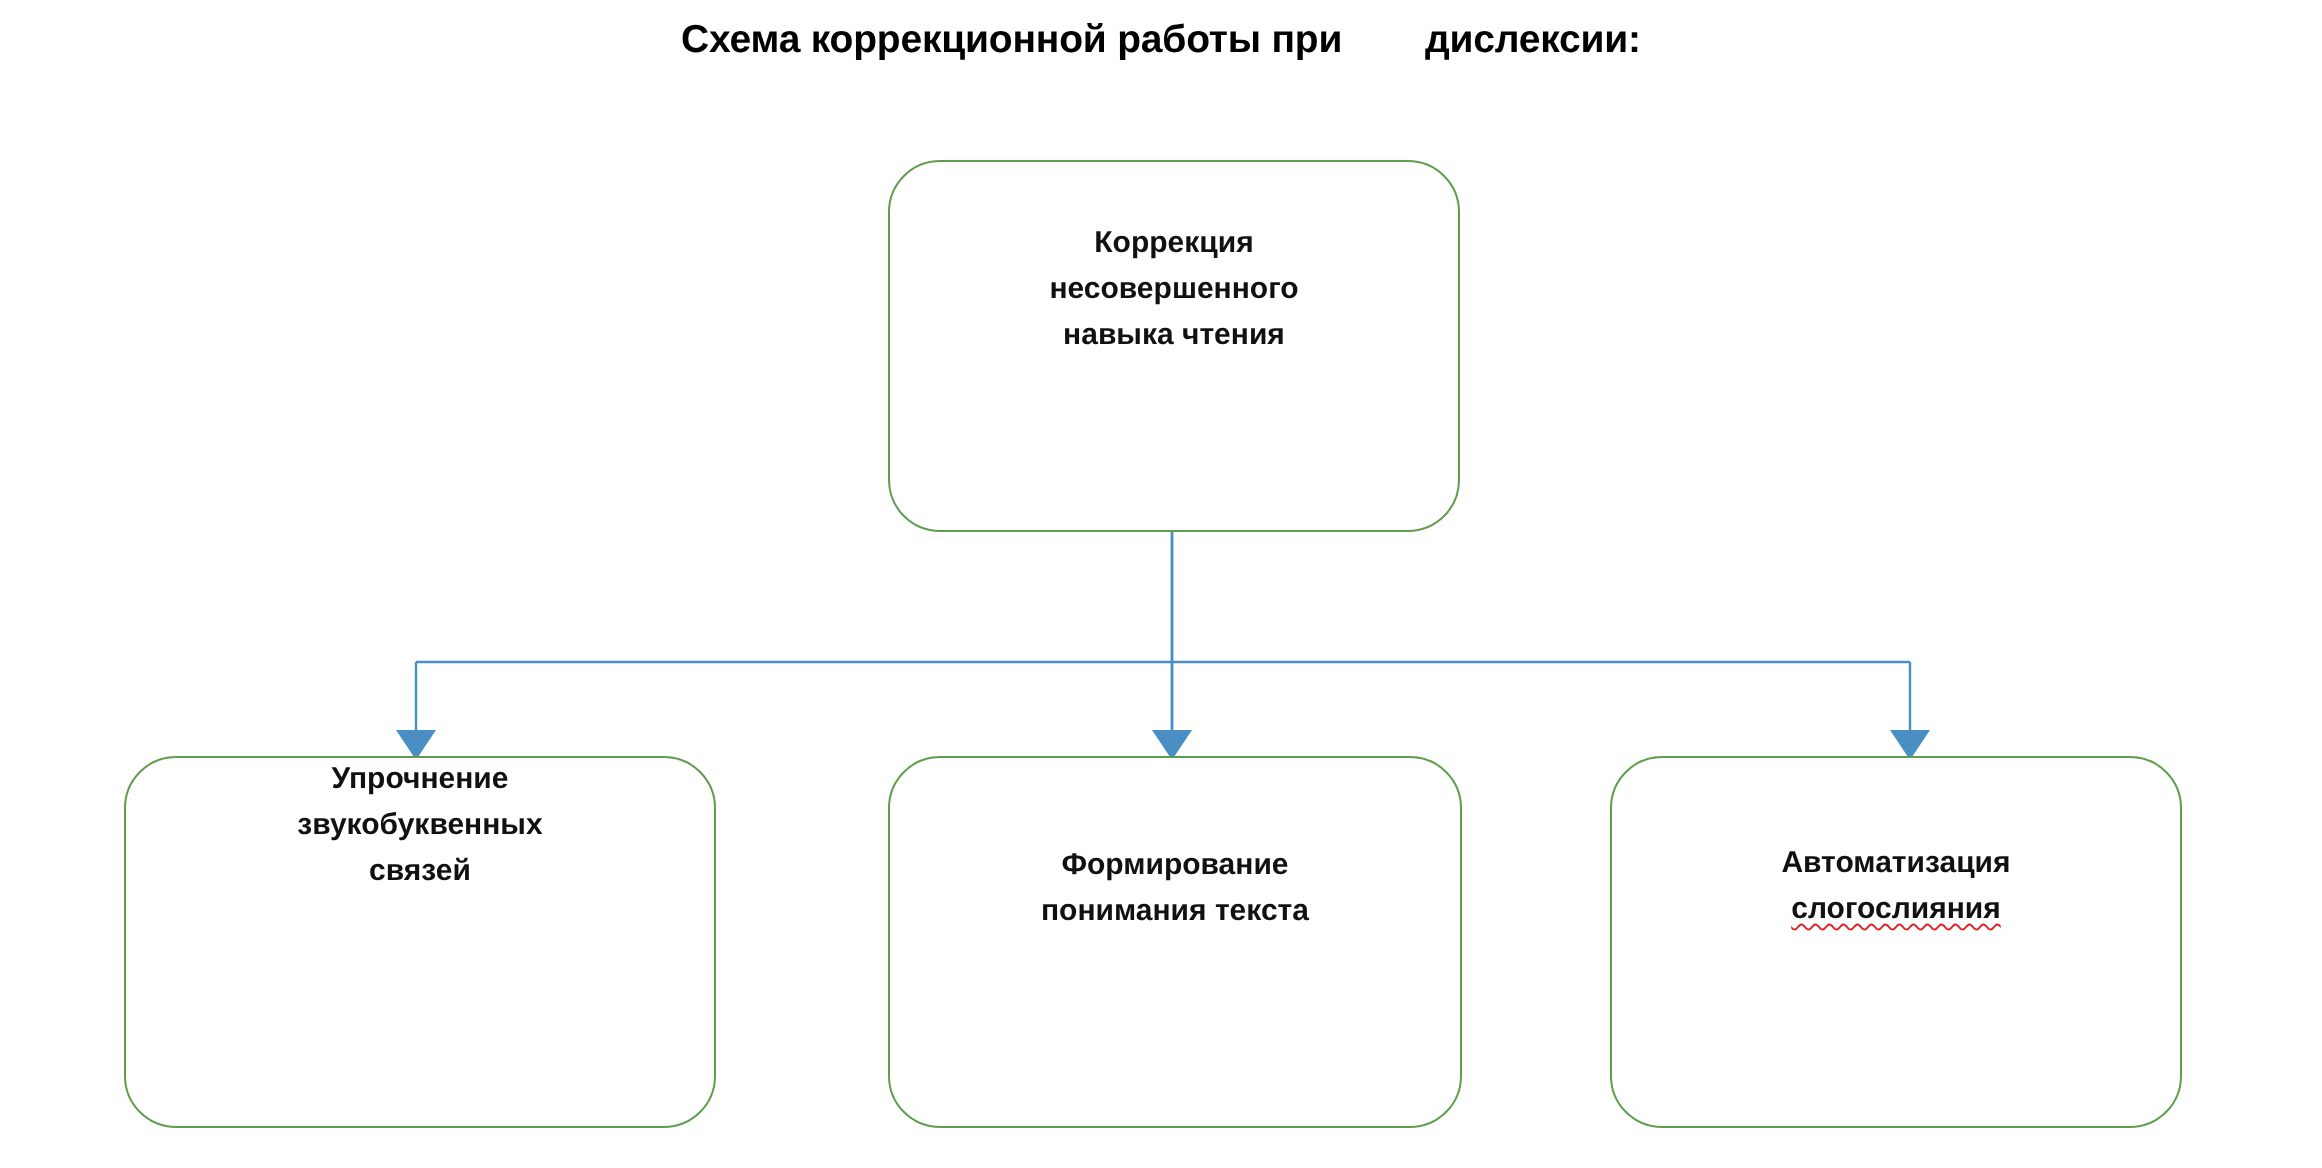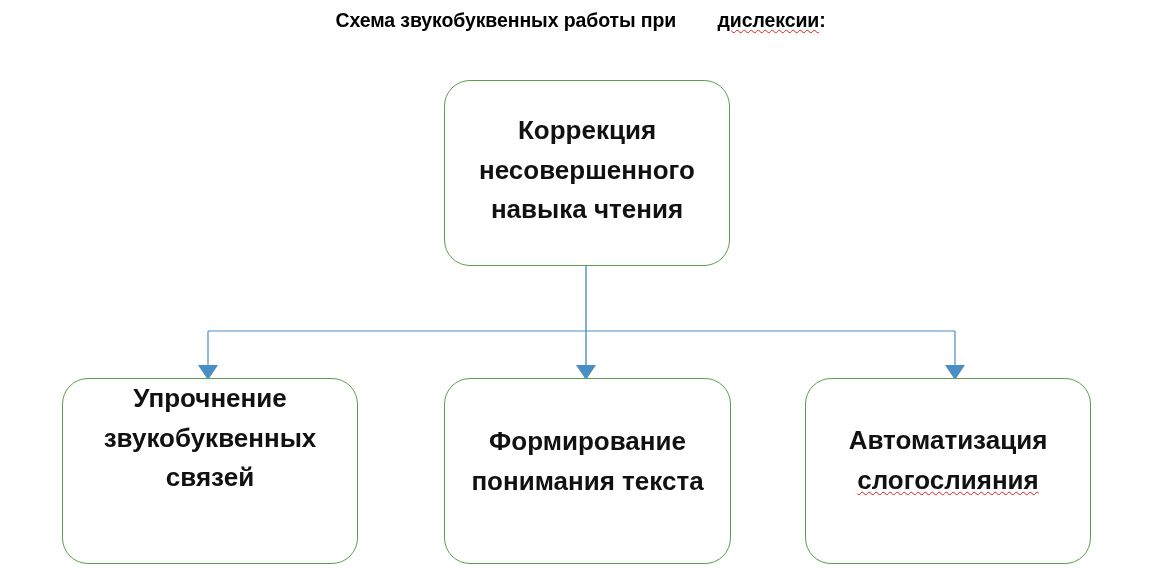--- a/index.html
+++ b/index.html
@@ -27,42 +27,41 @@
     text-align: center;
     font-size: 19.5px;
     font-weight: bold;
     color: #000000;
     letter-spacing: -0.1px;
     white-space: nowrap;
   }
   #diagram-title .plain { }
   #diagram-title .misspelled {
     
-    text-decoration: underline;
     text-decoration-color: #e02020;
     text-decoration-style: wavy;
     text-decoration-thickness: 1px;
     text-underline-offset: 2px;
     margin-left: 36px;
   }
 
   
   .flow-box {
     position: absolute;
     box-sizing: border-box;
     border: 1.6px solid #5f9e4e;
     border-radius: 26px;
     background: #ffffff;
     display: flex;
     align-items: center;
     justify-content: center;
   }
   .flow-box .box-text {
     text-align: center;
-    font-size: 26px;
+    font-size: 15px;
     font-weight: bold;
     color: #111111;
     line-height: 1.52;
     padding: 0 12px;
     white-space: pre-line;
   }
   .box-text .misspelled {
     text-decoration: underline;
     text-decoration-color: #e02020;
     text-decoration-style: wavy;
@@ -99,21 +98,21 @@
     height: 584px;
     pointer-events: none;
   }
 </style>
 </head>
 <body>
 
 <div id="stage">
 
   <div id="diagram-title">
-    <span class="plain">Схема звукобуквенных работы при </span><span class="misspelled">дислексии</span><span class="plain">:</span>
+    <span class="plain">Схема коррекционной работы при </span><span class="misspelled">дислексии</span><span class="plain">:</span>
   </div>
 
   <svg id="connectors" viewBox="0 0 1161 584" width="1161" height="584" xmlns="http://www.w3.org/2000/svg">
 
     <line x1="586" y1="266" x2="586" y2="370" stroke="#4a8fc4" stroke-width="1.4"></line>
 
     <line x1="208" y1="331" x2="955" y2="331" stroke="#4a8fc4" stroke-width="1.2"></line>
 
     <line x1="208" y1="331" x2="208" y2="370" stroke="#4a8fc4" stroke-width="1.2"></line>
 

